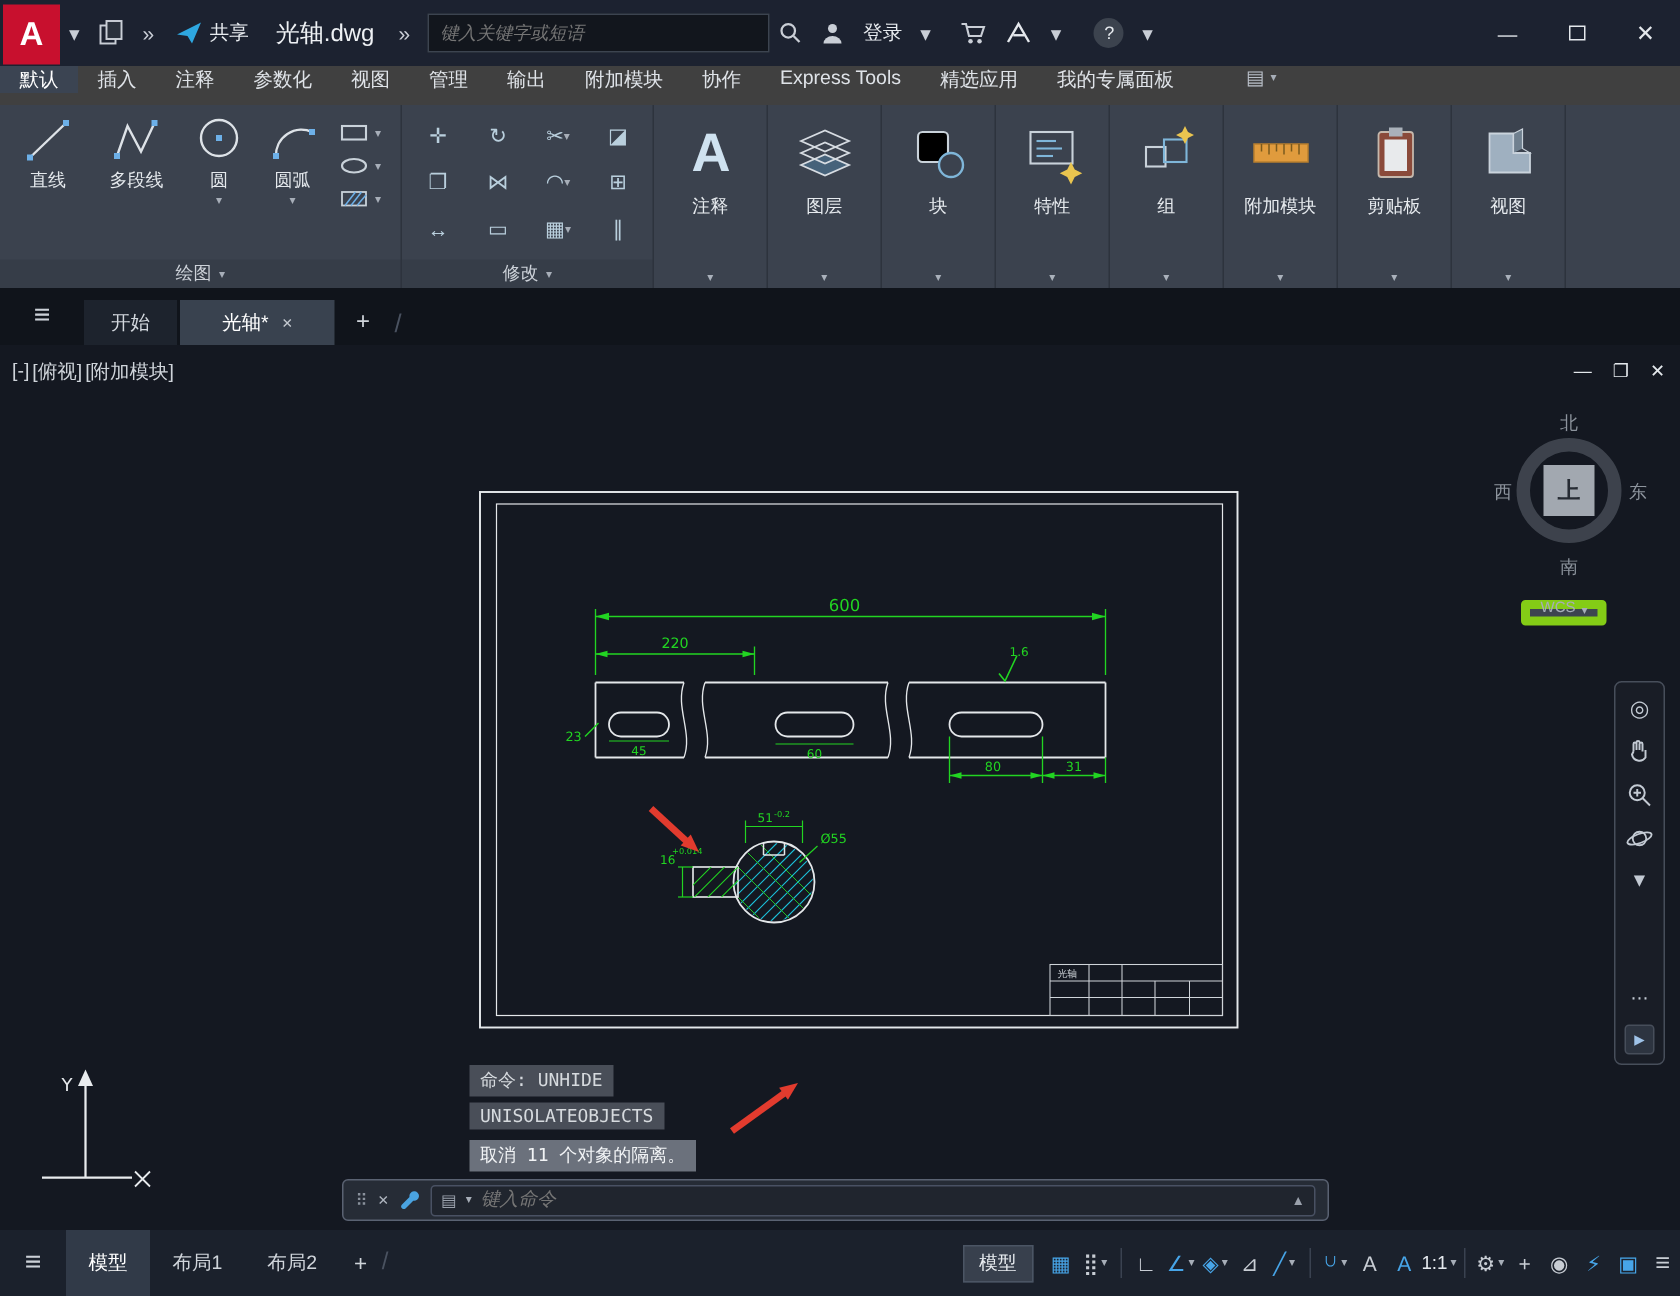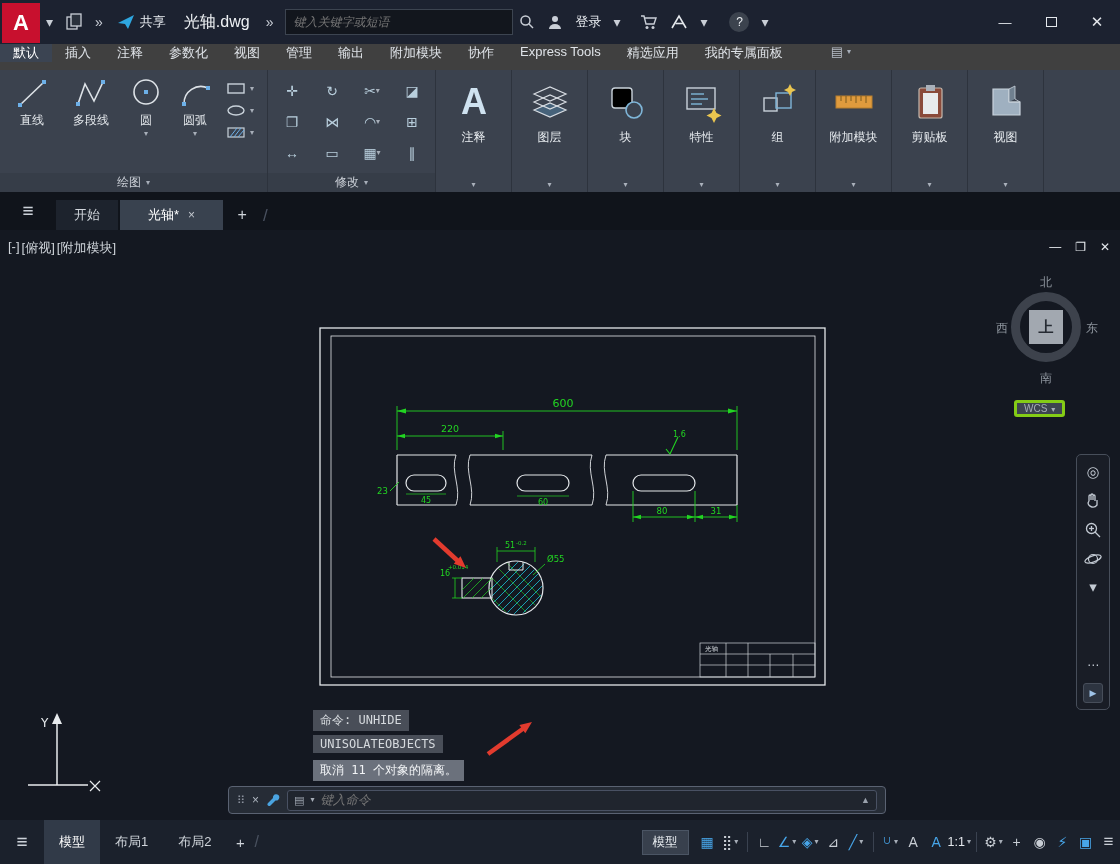--- a/index.html
+++ b/index.html
@@ -40,30 +40,30 @@
   #canvas{position:absolute;top:230px;left:0;width:1120px;height:590px;background:#141821}
   #canvas-svg{position:absolute;top:0;left:0}
   #canvas-svg text{font-family:"DejaVu Sans",sans-serif}
   #vplabel{position:absolute;top:9px;left:8px;color:#cfd4da;font-size:13px;display:flex;gap:2px}
   #vpwin{position:absolute;top:10px;right:10px;display:flex;gap:14px;color:#e4e8ec;font-size:12px}
   
   #viewcube{position:absolute;left:1000px;top:44px;width:92px;height:118px}
   .vc-ring{position:absolute;left:11px;top:18px;width:70px;height:70px;border-radius:50%;border:9px solid rgba(128,136,146,.38)}
   .vc-face{position:absolute;left:29px;top:36px;width:34px;height:34px;background:#a2a8b0;color:#262b33;font-weight:bold;font-size:15px;display:flex;align-items:center;justify-content:center}
   .vc-lbl{position:absolute;color:#8d949d;font-size:12px}
-  #wcs{position:absolute;left:1014px;top:170px;height:17px;background:#3d4450;border:3px solid #84cc16;border-radius:3px;color:#a6adb8;font-size:10px;display:flex;align-items:flex-end;gap:4px;padding:0 7px}
+  #wcs{position:absolute;left:1014px;top:170px;height:17px;background:#3d4450;border:6px solid #84cc16;border-radius:3px;color:#a6adb8;font-size:10px;display:flex;align-items:flex-end;gap:4px;padding:0 7px}
   
   #navbar{position:absolute;left:1076px;top:224px;width:34px;height:256px;border:1px solid #474e5a;border-radius:5px;background:rgba(28,33,41,.6);display:flex;flex-direction:column;align-items:center;padding:8px 0 6px;gap:11px}
   .nvi{color:#c3cad3;font-size:15px;display:flex;align-items:center;justify-content:center}
   
   .cmd-hist{position:absolute;left:313px;padding:2px 7px;background:rgba(88,94,104,.78);color:#d6dade;font-family:"DejaVu Sans Mono",monospace;font-size:12px;white-space:nowrap}
   .cmd-hist.hl{background:rgba(122,129,140,.85);color:#f2f4f6}
   #cmdbar{position:absolute;left:228px;top:556px;width:658px;height:28px;background:#262c36;border:1px solid #5a6272;border-radius:4px;display:flex;align-items:center;gap:7px;padding:0 8px}
   #cmdfield{flex:1;height:21px;background:#20252e;border:1px solid #495163;border-radius:3px;display:flex;align-items:center;gap:6px;padding:0 6px}
-  #cmdfield input{flex:1;background:transparent;border:none;outline:none;color:#7dd3fc;font-style:italic;font-size:12.5px;font-family:Liberation Serif, serif}
+  #cmdfield input{flex:1;background:transparent;border:none;outline:none;color:#7dd3fc;font-style:italic;font-size:12.5px;font-family:Liberation Mono, monospace}
   
   #statusbar{position:absolute;top:820px;left:0;width:1120px;height:44px;background:#1b212c;display:flex;align-items:center}
   .sb-tab{height:44px;display:flex;align-items:center;padding:0 15px;color:#cfd4da;font-size:13px}
   .sb-tab.active{background:#313a48;color:#fff}
   .si{min-width:23px;height:30px;display:flex;align-items:center;justify-content:center;font-size:14px;gap:2px}
   .blue{color:#47a5e8}.gray{color:#c8cdd4}
   .sep{width:1px;height:20px;background:#3a4250;margin:0 5px}
   #modelbtn{padding:0 10px;height:25px;background:#38404d;border:1px solid #4b5564;color:#e8ecf0;font-size:12.5px;display:flex;align-items:center;margin:0 7px}
 </style>
 </head>

